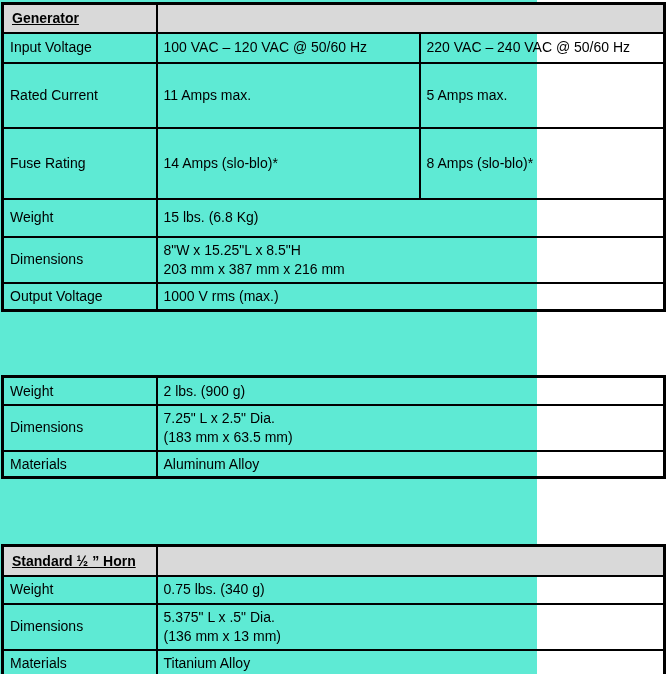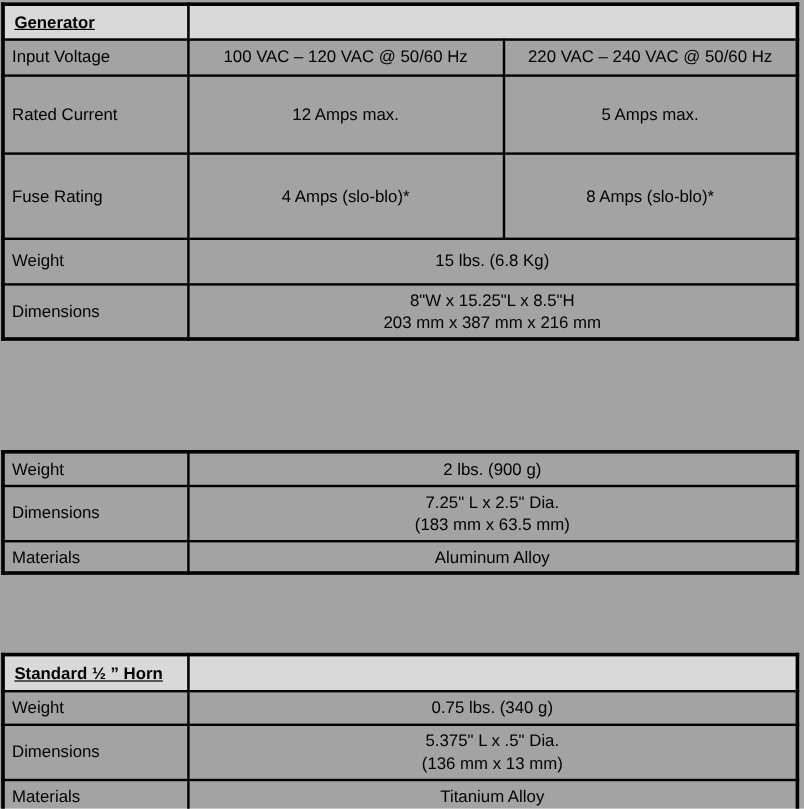--- a/index.html
+++ b/index.html
@@ -2,23 +2,23 @@
 <html><head>
 <meta charset="utf-8">
 <style>
   html, body {
     margin: 0;
     padding: 0;
     background: #ffffff;
   }
   #page {
     position: relative;
-    width: 670px;
+    width: 537px;
     height: 674px;
-    background: #a3a3a3;
+    background: #5eead4;
     font-family: "Liberation Sans", sans-serif;
     color: #000000;
   }
   table.spec {
     position: absolute;
     left: 1px;
     border-collapse: collapse;
     table-layout: fixed;
     width: 665px;
     font-size: 14px;
@@ -41,21 +41,21 @@
     font-weight: bold;
     text-decoration: underline;
     padding-left: 2px;
   }
   td.label {
     text-align: left;
     padding-left: 8px;
     margin-left: 18px;
   }
   td.val {
-    text-align: center;
+    text-align: left;
   }
   #tbl-generator { top: 2px; }
   #tbl-converter { top: 375px; }
   #tbl-horn      { top: 544px; }
 </style>
 </head>
 <body>
 
 <div id="page">
 
@@ -72,38 +72,42 @@
       </td>
       <td class="hdr" colspan="2"></td>
     </tr>
     <tr style="height:30px">
       <td class="label">Input Voltage</td>
       <td class="val">100 VAC – 120 VAC @ 50/60 Hz</td>
       <td class="val">220 VAC – 240 VAC @ 50/60 Hz</td>
     </tr>
     <tr style="height:65px">
       <td class="label">Rated Current</td>
-      <td class="val">12 Amps max.</td>
+      <td class="val">11 Amps max.</td>
       <td class="val">5 Amps max.</td>
     </tr>
     <tr style="height:71px">
       <td class="label">Fuse Rating</td>
-      <td class="val">4 Amps (slo-blo)*</td>
+      <td class="val">14 Amps (slo-blo)*</td>
       <td class="val">8 Amps (slo-blo)*</td>
     </tr>
     <tr style="height:38px">
       <td class="label">Weight</td>
       <td class="val" colspan="2">15 lbs. (6.8 Kg)</td>
     </tr>
     <tr style="height:46px">
       <td class="label">Dimensions</td>
       <td class="val" colspan="2">
         <span>8"W x 15.25"L x 8.5"H</span><br>
         <span>203 mm x 387 mm x 216 mm</span>
       </td>
+    </tr>
+    <tr style="height:28px">
+      <td class="label">Output Voltage</td>
+      <td class="val" colspan="2">1000 V rms (max.)</td>
     </tr>
   </tbody>
     </table>
 
   <table class="spec" id="tbl-converter">
     <colgroup>
         <col style="width:154px">
         <col>
       </colgroup>
     <tbody>

